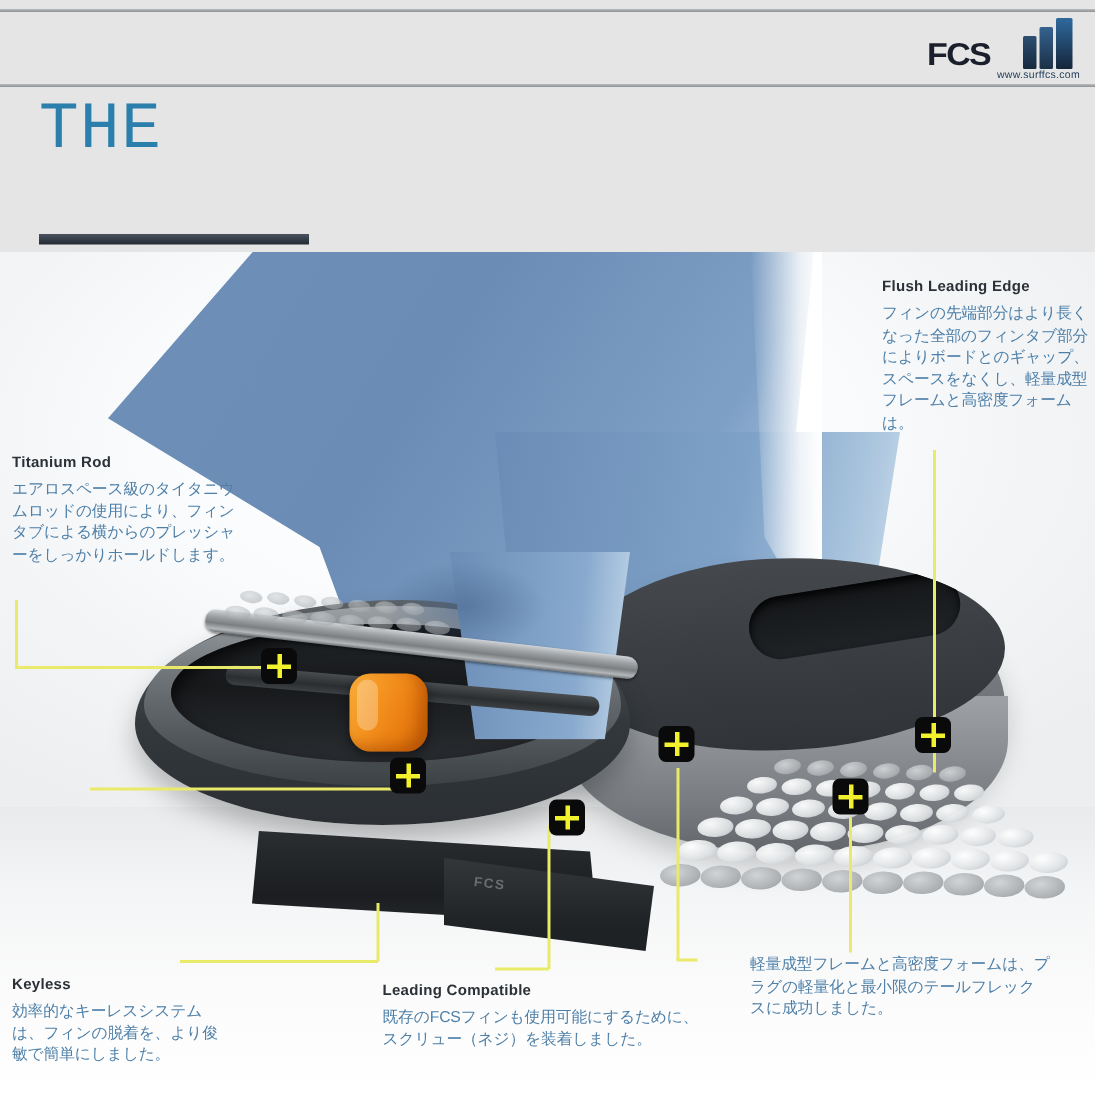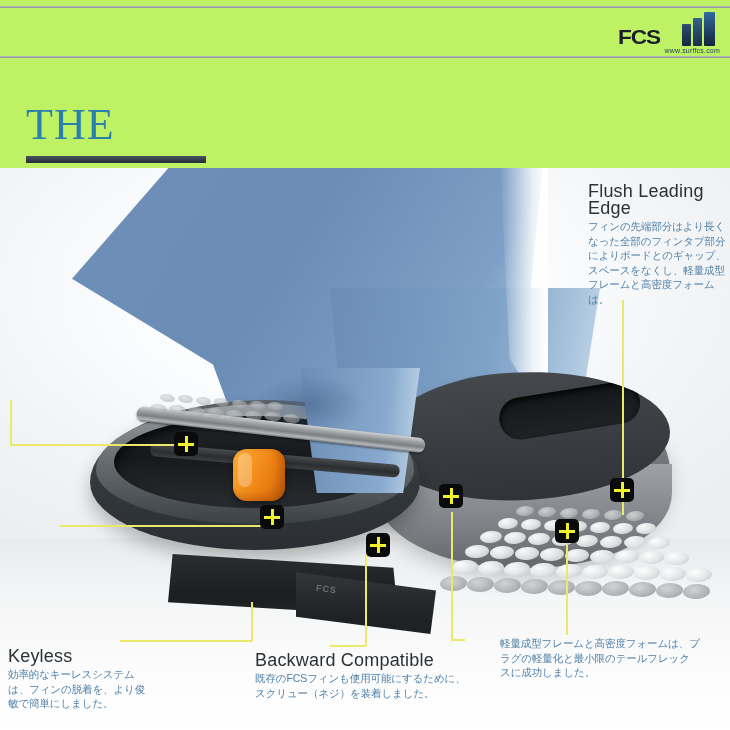--- a/index.html
+++ b/index.html
@@ -4,21 +4,21 @@
 <title>FCS THE SYSTEM</title>
 <style>
   html,body{margin:0;padding:0;}
   body{
     width:730px;height:730px;
     background:#ffffff;
     font-family:"Liberation Sans","DejaVu Sans",sans-serif;
     overflow:hidden;
     position:relative;
   }
-  #page{position:relative;width:730px;height:730px;overflow:hidden;background:#bef264;}
+  #page{position:relative;width:730px;height:730px;overflow:hidden;background:#e5e5e5;}
 
   
   .rule{position:absolute;left:0;width:730px;height:2px;
         background:linear-gradient(to bottom,#b9bcbe,#8f9295);}
   .rule.top{top:6px;}
   .rule.bot{top:56px;}
 
   .logo{position:absolute;right:8px;top:11px;width:104px;height:44px;}
   .logo .fcs-text{
     position:absolute;left:0;top:14px;
@@ -34,22 +34,21 @@
   .logo .url{
     position:absolute;right:2px;top:36px;
     font-size:7px;color:#27405c;letter-spacing:.2px;white-space:nowrap;
   }
 
   
   .title{
     position:absolute;left:26px;top:64px;width:300px;
     color:#2a7fad;
     font-size:44px;line-height:46px;font-weight:400;letter-spacing:1px;
-    font-family:Liberation Serif, serif;
-    margin-top:38px;
+    font-family:Liberation Mono, monospace;
   }
   .title .l2{display:block;}
   .title-bar{
     position:absolute;left:26px;top:156px;width:180px;height:7px;
     background:linear-gradient(to bottom,#4a5360,#232a33);
   }
 
   
   .stage{position:absolute;left:0;top:168px;width:730px;height:562px;overflow:hidden;}
   .stage .sky{
@@ -188,22 +187,22 @@
   }
   .fcs-emboss{
     position:absolute;left:316px;top:416px;
     font-size:9px;color:#6a6e71;font-weight:bold;letter-spacing:1px;
     transform:rotate(7deg);
   }
 
   
   .callout{position:absolute;}
   .callout h3{
-    margin:0 0 2px 0;font-weight:400;color:#2b3136;
-    font-size:18px;line-height:17px;letter-spacing:.2px;
+    margin:0 0 2px 0;font-weight:700;color:#2b3136;
+    font-size:10px;line-height:17px;letter-spacing:.2px;
   }
   .callout p{
     margin:0;color:#4d7fa8;font-size:10.5px;line-height:14.5px;
     letter-spacing:-.1px;
   }
 
   .c-flush{left:588px;top:183px;width:140px;}
   .c-titanium{left:8px;top:300px;width:150px;}
   .c-rotating{left:8px;top:528px;width:150px;}
   .c-keyless{left:8px;top:648px;width:140px;}
@@ -372,31 +371,35 @@
   <div class="plus" style="left:366px;top:533px;"></div>
   <div class="plus" style="left:439px;top:484px;"></div>
   <div class="plus" style="left:555px;top:519px;"></div>
   <div class="plus" style="left:610px;top:478px;"></div>
 
   <div class="callout c-flush">
     <h3>Flush Leading Edge</h3>
     <p>フィンの先端部分はより長くなった全部のフィンタブ部分によりボードとのギャップ、スペースをなくし、軽量成型フレームと高密度フォームは。</p>
   </div>
 
+  <div class="callout c-titanium">
+    <h3>Titanium Rod</h3>
+    <p>エアロスペース級のタイタニウムロッドの使用により、フィンタブによる横からのプレッシャーをしっかりホールドします。</p>
+  </div>
 
   <div class="callout c-rotating">
   </div>
 
   <div class="callout c-keyless">
     <h3>Keyless</h3>
     <p>効率的なキーレスシステムは、フィンの脱着を、より俊敏で簡単にしました。</p>
   </div>
 
   <div class="callout c-backward">
-    <h3>Backward Compatible</h3>
+    <h3>Leading Compatible</h3>
     <p>既存のFCSフィンも使用可能にするために、スクリュー（ネジ）を装着しました。</p>
   </div>
 
   <div class="callout c-honey">
     <p>軽量成型フレームと高密度フォームは、プラグの軽量化と最小限のテールフレックスに成功しました。</p>
   </div>
 
 </div>
 
 </body></html>

